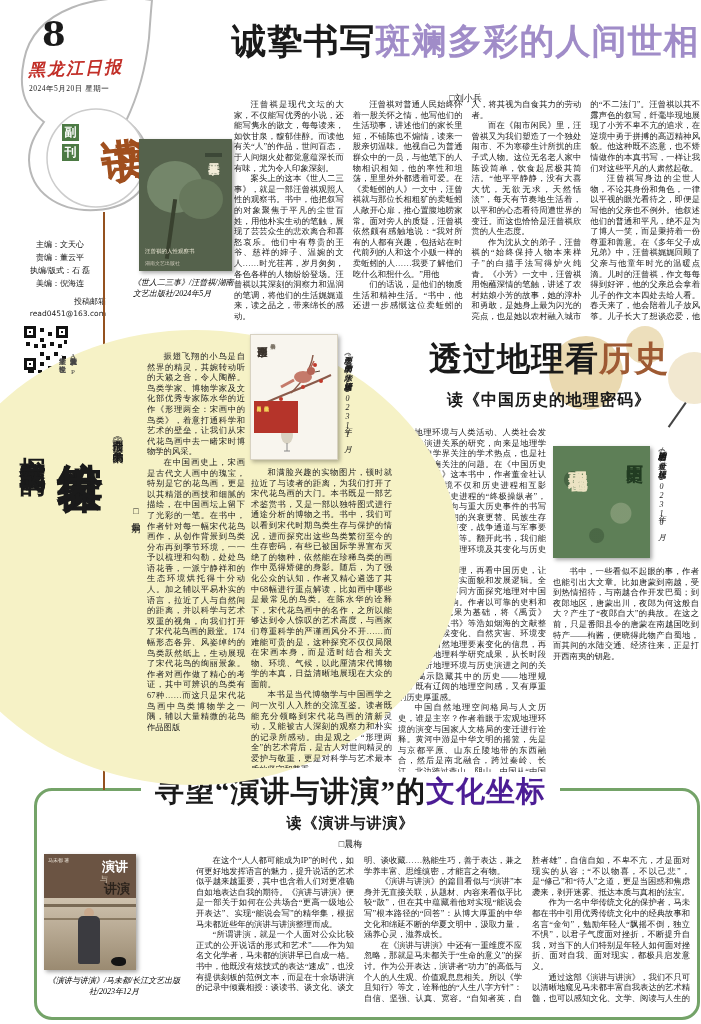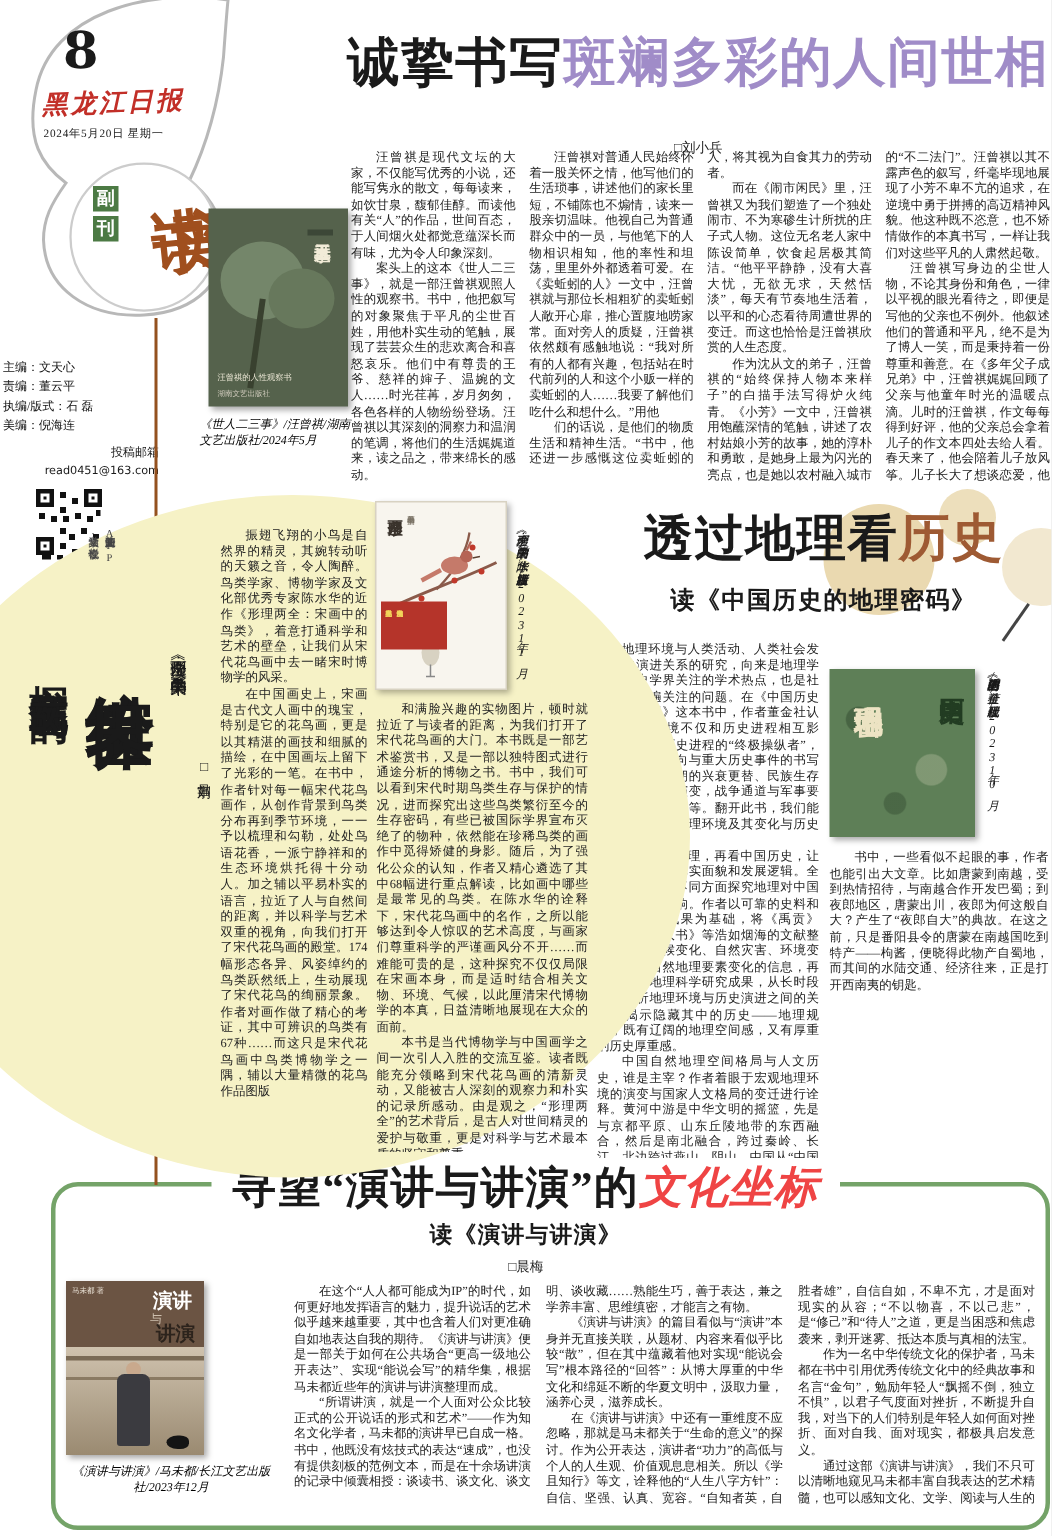--- a/index.html
+++ b/index.html
@@ -11,21 +11,21 @@
   .masthead{left:28px;top:57px;font-size:17px;font-weight:bold;color:#c22f28;letter-spacing:2px;
             font-style:italic;transform:rotate(-2deg);}
   .dateline{left:29px;top:84px;font-size:7.5px;color:#222;letter-spacing:.5px;}
   .drop-svg{left:0;top:0;}
   .fk-blocks{left:62px;top:124px;display:flex;flex-direction:column;gap:3px;}
   .fk-blocks span{width:17px;height:17px;background:#4c7a44;color:#fff;font-size:12px;line-height:17px;
                   text-align:center;font-weight:bold;}
   .dushu{left:80px;top:104px;width:60px;font-size:44px;line-height:46px;font-weight:bold;color:#a04f1e;
          writing-mode:vertical-rl;text-orientation:upright;transform:rotate(-6deg);
          font-family:"Liberation Serif",serif;}
-  .staff{left:2px;top:238px;width:92px;font-size:8px;line-height:13px;text-align:left;color:#111;}
+  .staff{left:14px;top:238px;width:92px;font-size:8px;line-height:13px;text-align:center;color:#111;}
   .staff p{margin:0;}
   .submit{left:14px;top:296px;width:92px;font-size:8px;text-align:right;}
   .email{left:10px;top:309px;width:96px;font-size:7.5px;text-align:right;font-family:"DejaVu Sans",sans-serif;}
   .qr{left:24px;top:326px;}
   .brown-line{left:103px;top:212px;width:2px;height:578px;background:#94511f;z-index:1;}
   .promo{left:56px;top:352px;height:130px;writing-mode:vertical-rl;text-orientation:upright;
          font-size:7px;color:#444;line-height:11px;z-index:4;}
   .promo div{margin:0;}
   
   .hl{font-weight:bold;font-family:"Liberation Serif",serif;letter-spacing:1px;white-space:nowrap;}
@@ -90,21 +90,21 @@
   .book3 .b3l{position:absolute;left:14px;top:10px;writing-mode:vertical-rl;text-orientation:upright;
               font-size:19px;font-weight:bold;color:#ece3c3;line-height:23px;}
   .cap3{left:655px;top:446px;height:130px;writing-mode:vertical-rl;text-orientation:upright;
         font-size:8px;line-height:13px;font-style:italic;}
   .slash{left:662px;top:414px;width:30px;height:1.5px;background:#444;transform:rotate(-55deg);}
   
   .gbox{left:34px;top:788px;width:660px;height:226px;border:3px solid #74a368;border-radius:18px;}
   .a4-head{left:0;top:772px;width:701px;display:flex;justify-content:center;}
   .a4-head span.wrap{background:#fff;padding:0 14px;}
   .a4-title{font-size:29px;}
-  .a4-accent{color:#ef4444;font-style:italic;}
+  .a4-accent{color:#4c1d95;}
   .a4-sub{left:0;top:814px;width:701px;font-size:15px;}
   .a4-author{left:0;top:838px;width:701px;}
   .a4-cols{left:196px;top:856px;width:494px;height:152px;column-count:3;column-gap:10px;column-fill:auto;}
   .book4{left:44px;top:854px;width:92px;height:116px;box-shadow:2px 2px 4px rgba(0,0,0,.35);background:#6b5443;overflow:hidden;}
   .book4 .b4note{position:absolute;left:4px;top:3px;font-size:5px;color:#e8e0d4;}
   .book4 .b4t1{position:absolute;right:8px;top:4px;font-size:13px;font-weight:bold;color:#fff;}
   .book4 .b4t2{position:absolute;right:28px;top:20px;font-size:8px;color:#cdbfae;}
   .book4 .b4t3{position:absolute;right:6px;top:26px;font-size:13px;font-weight:bold;color:#2c231c;}
   .book4 .photo{position:absolute;left:0;bottom:0;width:100%;height:72px;
                 background:linear-gradient(#cfc2ae,#9a8a71);}

